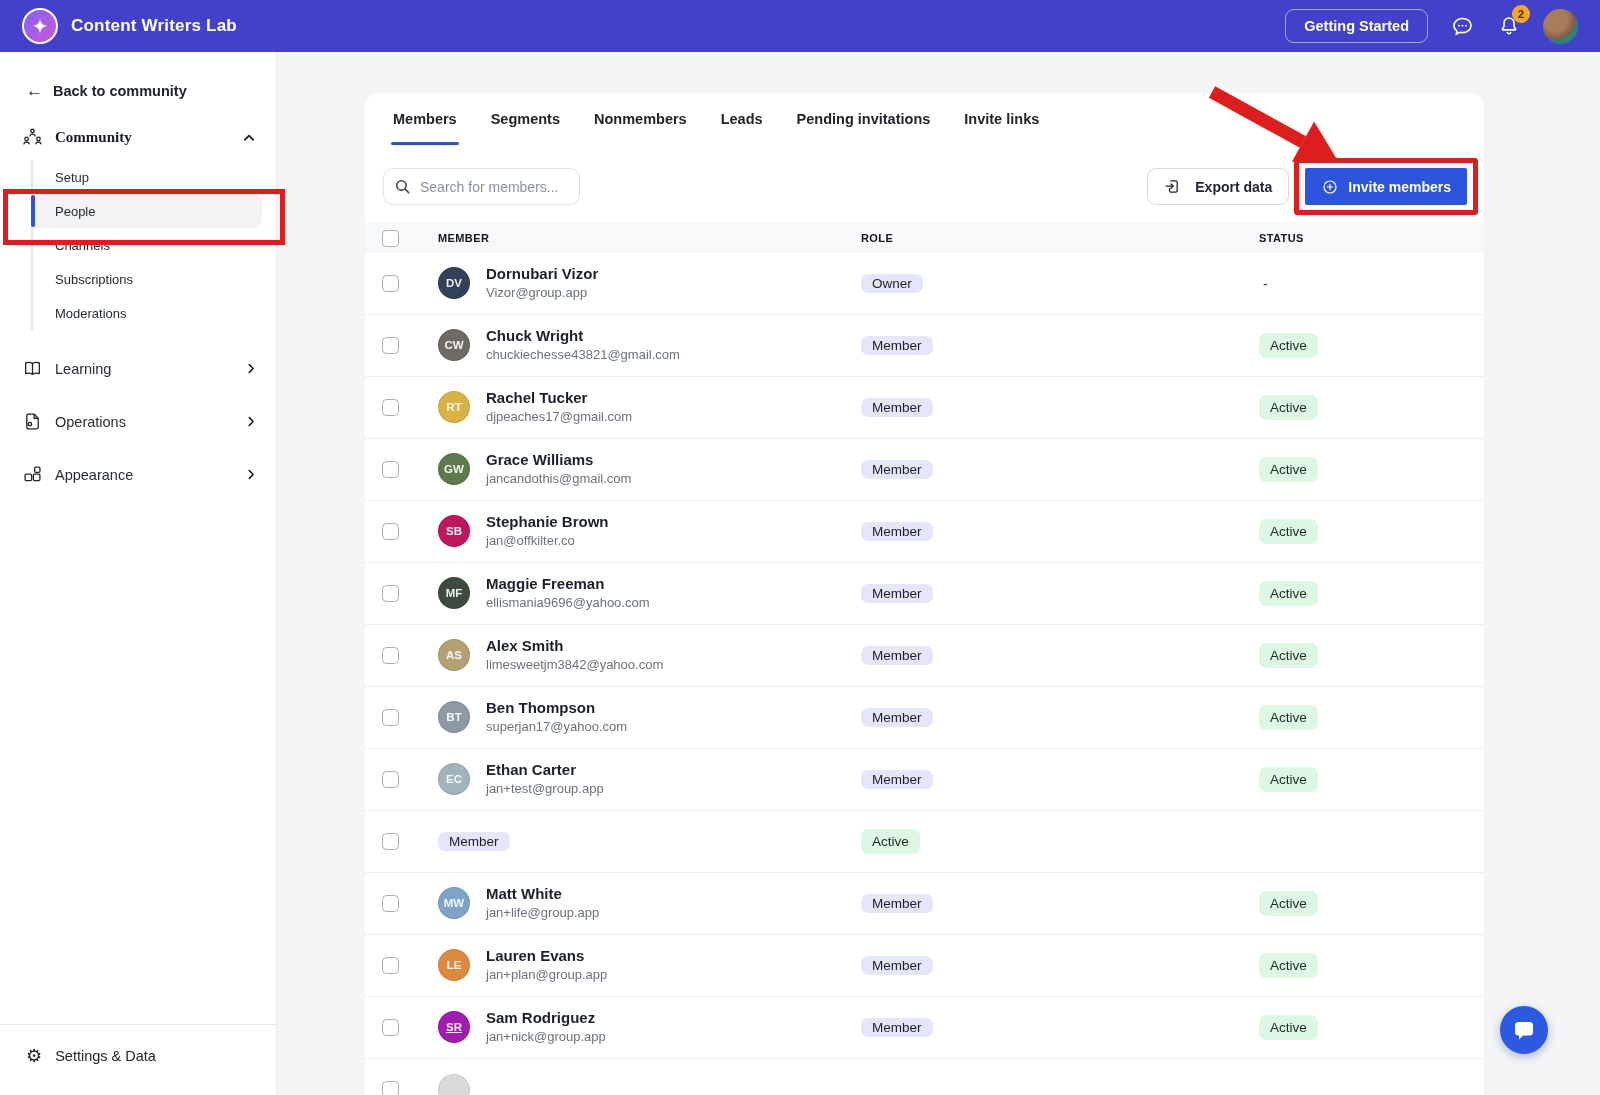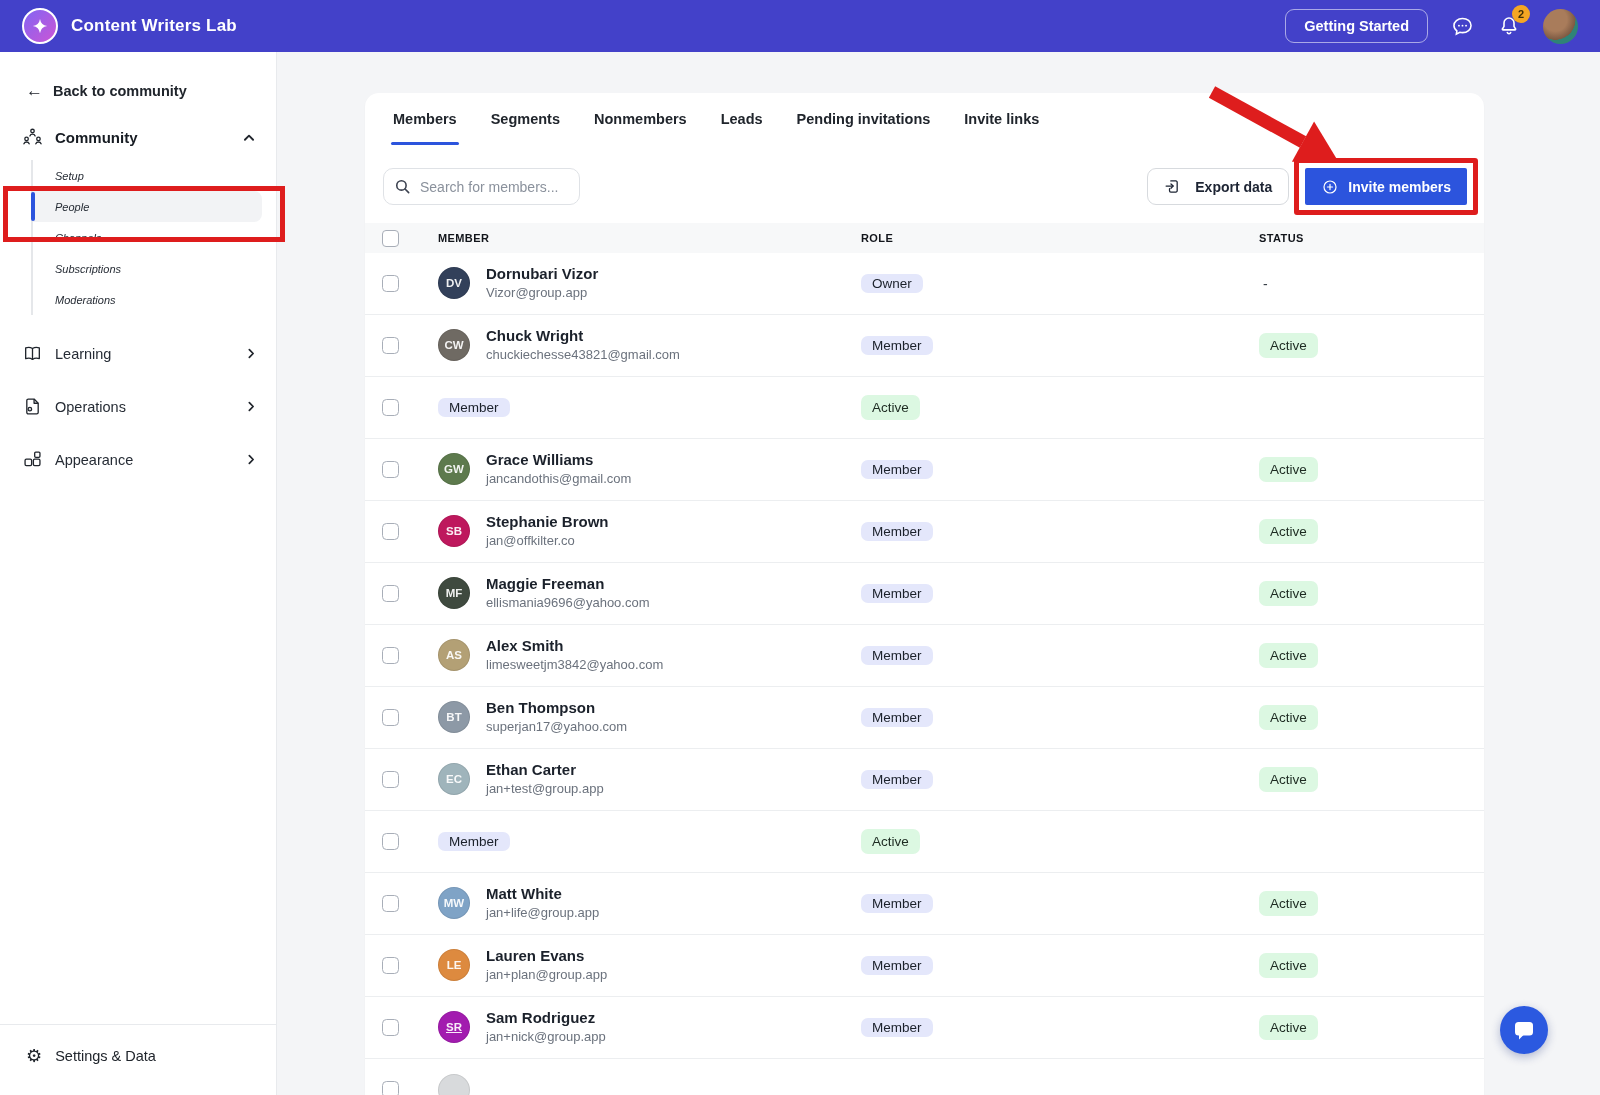--- a/index.html
+++ b/index.html
@@ -40,26 +40,26 @@
     flex:0 0 auto; cursor:pointer;
   }
 
   
   .sidebar {
     position:absolute; top:52px; left:0; width:277px; height:1043px;
     background:#ffffff; border-right:1px solid #e8eaed; z-index:4;
   }
   .back-row { display:flex; align-items:center; gap:10px; padding:30px 20px 8px 26px; font-size:14.5px; font-weight:600; color:#20252c; cursor:pointer; }
   .back-arrow { font-size:17px; line-height:1; color:#20252c; }
-  .side-head { display:flex; align-items:center; gap:12px; padding:20px 20px 12px 22px; cursor:pointer; }
+  .side-head { display:flex; align-items:center; gap:12px; padding:20px 20px 12px 22px; cursor:pointer;font-family:Liberation Serif, serif; }
   .side-head .lbl { font-size:15px; font-weight:bold; color:#171c23; flex:1; }
   .sub-list { margin-left:31px; border-left:2px solid #e5e7ea; width:231px; }
   .sub-item {
-    position:relative; padding:9.5px 10px 9.5px 22px; font-size:11px; color:#262c35;
-    border-radius:0 8px 8px 0; cursor:pointer;font-style:italic;
+    position:relative; padding:9.5px 10px 9.5px 22px; font-size:13px; color:#262c35;
+    border-radius:0 8px 8px 0; cursor:pointer;
   }
   .sub-item.active { background:#f2f3f5; font-weight:400; }
   .sub-item.active::before {
     content:""; position:absolute; left:-2px; top:1px; bottom:1px; width:4px;
     background:#2c54dd; border-radius:2px;
   }
   .sub-item.annotated::after {
     content:""; position:absolute; left:-30px; top:-5px; width:272px; height:46px;
     border:5px solid #de1d1d; pointer-events:none; z-index:5;
   }
@@ -320,20 +320,27 @@
         <div class="m-email">chuckiechesse43821@gmail.com</div>
       </div>
     </div>
     <div class="role-cell"><span class="badge-role">Member</span></div>
     <div class="status-cell"><span class="badge-active">Active</span></div>
   </div>
         <div class="tbl-grid tbl-row">
     <div>
             <div class="checkbox"></div>
           </div>
+    <div class="member-cell">
+      <div class="row-avatar" style="background: rgb(216, 178, 68);">RT</div>
+      <div>
+        <div class="m-name">Rachel Tucker</div>
+        <div class="m-email">djpeaches17@gmail.com</div>
+      </div>
+    </div>
     <div class="role-cell"><span class="badge-role">Member</span></div>
     <div class="status-cell"><span class="badge-active">Active</span></div>
   </div>
         <div class="tbl-grid tbl-row">
     <div>
             <div class="checkbox"></div>
           </div>
     <div class="member-cell">
       <div class="row-avatar" style="background: rgb(93, 122, 77);">GW</div>
       <div>

